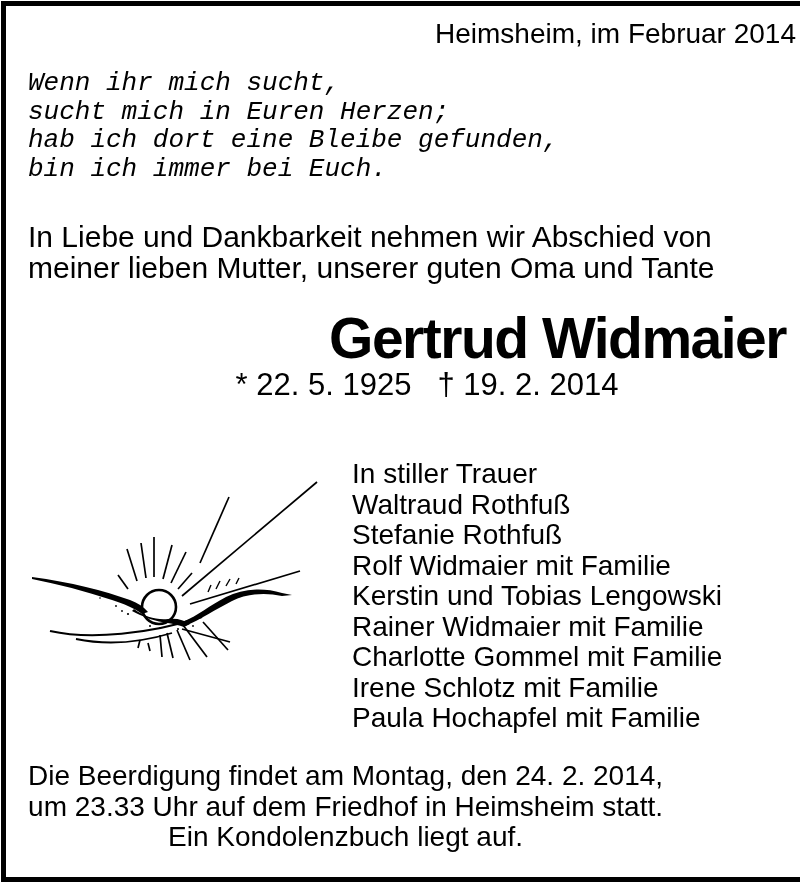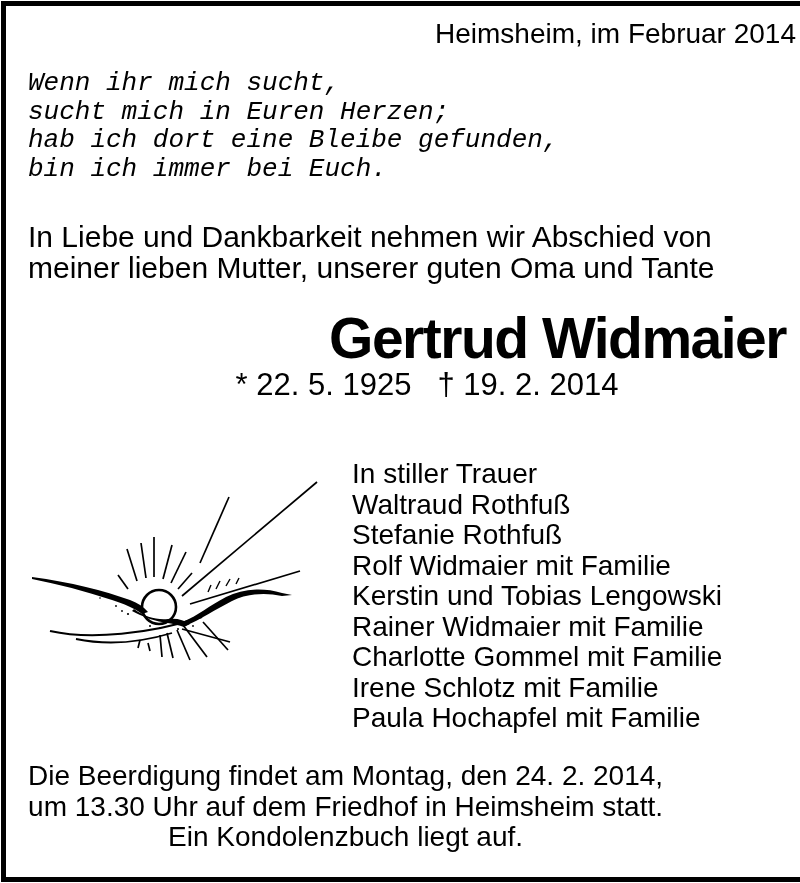--- a/index.html
+++ b/index.html
@@ -160,16 +160,16 @@
     <div>Rolf Widmaier mit Familie</div>
     <div>Kerstin und Tobias Lengowski</div>
     <div>Rainer Widmaier mit Familie</div>
     <div>Charlotte Gommel mit Familie</div>
     <div>Irene Schlotz mit Familie</div>
     <div>Paula Hochapfel mit Familie</div>
   </div>
 
   <div class="abs funeral">
     <div>Die Beerdigung findet am Montag, den 24. 2. 2014,</div>
-    <div>um 13.30 Uhr auf dem Friedhof in Heimsheim statt.</div>
+    <div>um 23.33 Uhr auf dem Friedhof in Heimsheim statt.</div>
     <div>Ein Kondolenzbuch liegt auf.</div>
   </div>
 </div>
 
 </body></html>

